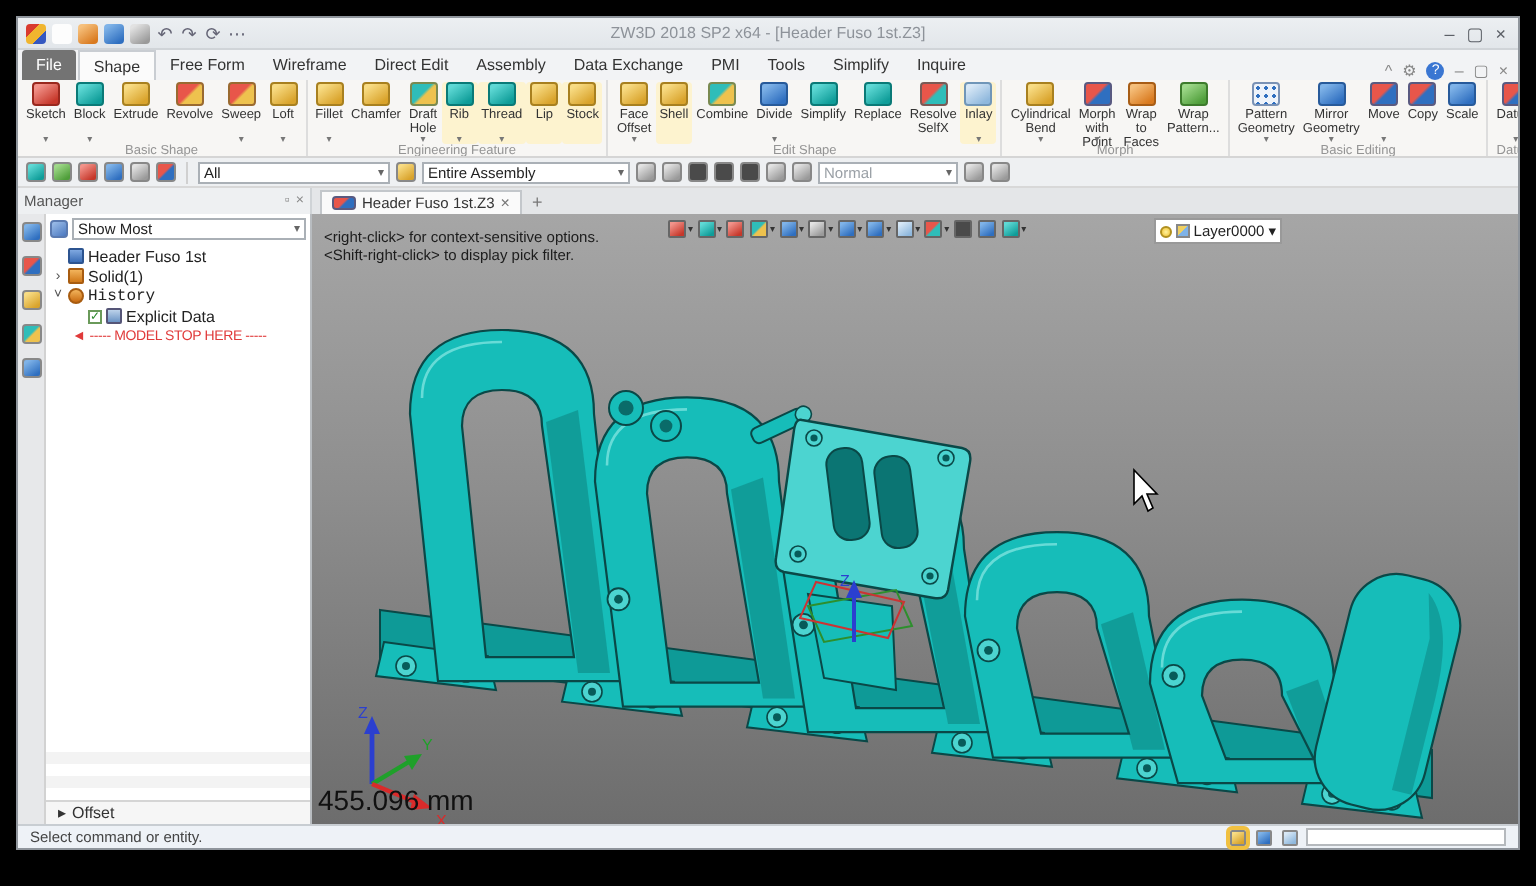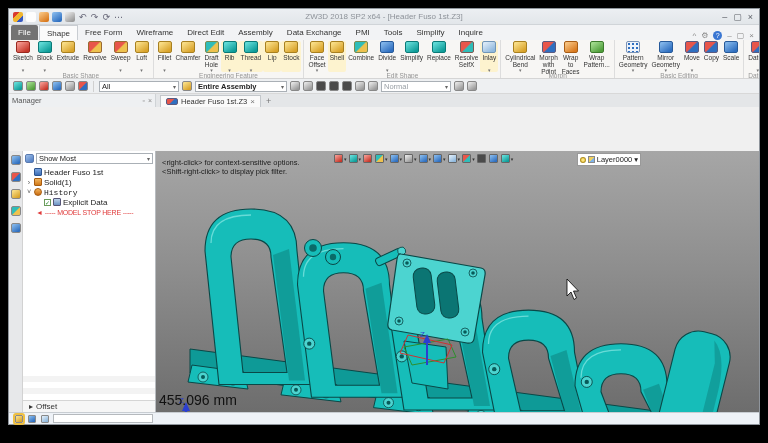--- a/index.html
+++ b/index.html
@@ -62,21 +62,21 @@
   .dropbox.disabled .dval{color:#9aa0a6;}
   
   #tabrow{height:13px;display:flex;flex:0 0 13px;background:#e4e6e8;}
   #mgr-header{width:147px;background:#eef0f2;border-right:1px solid #cfd3d6;display:flex;align-items:center;font-size:7.5px;color:#555;padding:0 3px;}
   #mgr-header .mh-icons{margin-left:auto;display:flex;gap:3px;color:#888;font-size:7px;}
   #doc-tabs{display:flex;align-items:flex-end;flex:1;}
   .doctab{background:#fafafa;border:1px solid #c3c7cb;border-bottom:none;height:12px;display:flex;align-items:center;gap:3px;font-size:7.5px;color:#333;padding:0 5px;margin-left:4px;}
   .doctab .tclose{color:#777;font-size:8px;}
   .newtab{font-size:9px;color:#777;margin-left:5px;line-height:12px;}
   
-  #main{flex:1;display:flex;min-height:0;margin-top:44px;}
+  #main{flex:1;display:flex;min-height:0;}
   #left-strip{width:14px;background:#e7e8ea;border-right:1px solid #d2d2d2;display:flex;flex-direction:column;align-items:center;padding-top:4px;gap:7px;}
   .stripicon{width:10px;height:10px;border:1px solid #888;border-radius:2px;}
   #manager-panel{width:133px;background:#fff;border-right:1px solid #b8bcc0;display:flex;flex-direction:column;position:relative;}
   #showmost-row{display:flex;align-items:center;gap:2px;padding:2px 2px;}
   #showmost-row .fico{width:9px;height:9px;border:1px solid #5a7ab0;border-radius:2px;background:linear-gradient(145deg,#9fc0ea,#4a78c0);}
   #showmost-box{flex:1;}
   #tree{flex:1;font-size:8px;color:#222;padding-top:1px;overflow:hidden;}
   .trow{display:flex;align-items:center;height:10px;gap:2px;padding-left:3px;white-space:nowrap;}
   .trow .exp{width:6px;font-size:7px;color:#555;text-align:center;}
   .ticon{width:8px;height:8px;border-radius:1px;display:inline-block;flex:0 0 8px;}
@@ -358,26 +358,26 @@
     <div id="toolbar2">
       <span id="t2-left" style="display:flex;gap:3px;">
           <span class="t2icon c-teal"></span>
           <span class="t2icon c-green"></span>
           <span class="t2icon c-red"></span>
           <span class="t2icon c-blue"></span>
           <span class="t2icon c-gray"></span>
           <span class="t2icon c-mix4"></span>
         </span>
       <span class="t2sep"></span>
-      <span class="dropbox" style="width:80px;">
+      <span class="dropbox" style="width:96px;">
         <span class="dval">All</span>
         <span class="dcaret">▾</span>
       </span>
       <span id="t2-scope-icon" class="t2icon c-gold"></span>
-      <span class="dropbox" style="width:92px;font-weight:bold;">
+      <span class="dropbox" style="width:104px;">
         <span class="dval">Entire Assembly</span>
         <span class="dcaret">▾</span>
       </span>
       <span id="t2-mid" style="display:flex;gap:3px;">
           <span class="t2icon c-gray"></span>
           <span class="t2icon c-gray"></span>
           <span class="t2icon c-dark"></span>
           <span class="t2icon c-dark"></span>
           <span class="t2icon c-dark"></span>
           <span class="t2icon c-gray"></span>
@@ -605,20 +605,21 @@
               <text x="55" y="268" font-size="8" fill="#1fa02a">Y</text>
               <text x="62" y="306" font-size="8" fill="#d92b2b">X</text>
             </g>
             <path d="M 411,128 L 411,145 L 415,141 L 418,148.5 L 420.5,147 L 417.5,140 L 422.5,140 Z" fill="#fff" stroke="#000" stroke-width="0.8"></path>
           </svg>
         <div id="scale-readout">455.096 mm</div>
       </div>
     </div>
 
     <div id="statusbar">
+      <span id="status-msg">Select command or entity.</span>
       <span id="status-icons" style="display:flex;gap:5px;align-items:center;">
           <span class="sico c-gold active"></span>
           <span class="sico c-blue"></span>
           <span class="sico c-lblue"></span>
         </span>
       <input id="status-input" value="" style="">
     </div>
 
   </div>
 </div>

